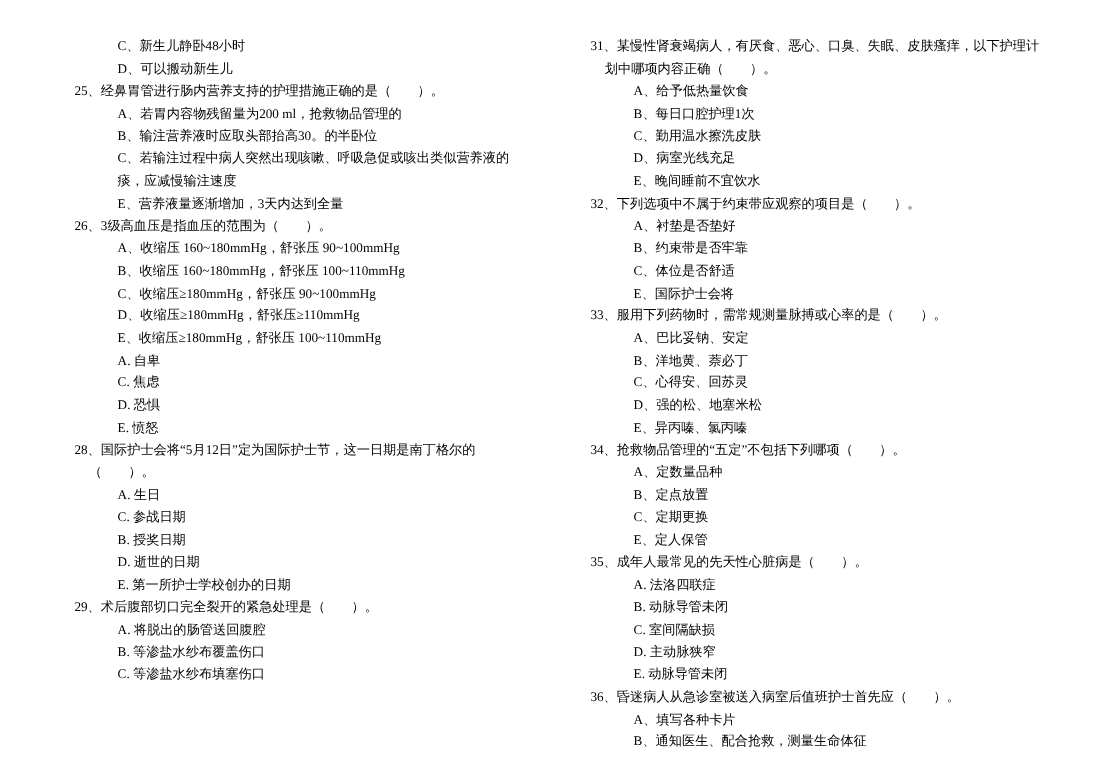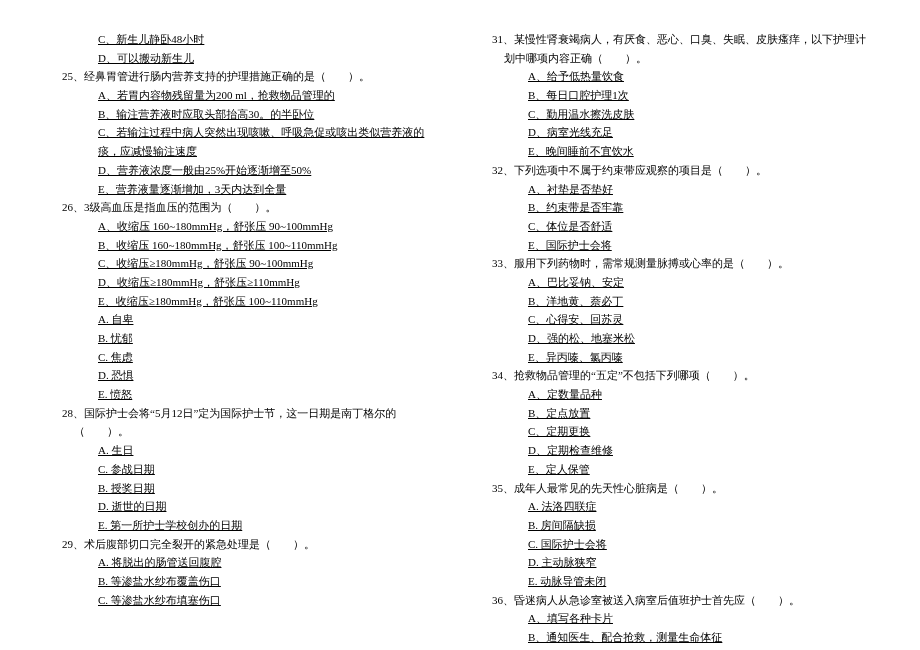--- a/index.html
+++ b/index.html
@@ -17,52 +17,49 @@
   }
   .columns {
     display: flex;
     gap: 40px;
   }
   .col {
     flex: 1;
   }
   .option {
     padding-left: 48px;
-    text-decoration: underline;
   }
   .question {
     padding-left: 12px;
     text-indent: -12px;
     margin-left: 12px;
   }
 </style>
 </head>
 <body>
 
 <div class="columns">
   <div class="col">
     <div class="option">C、新生儿静卧48小时</div>
     <div class="option">D、可以搬动新生儿</div>
 
     <div class="question">25、经鼻胃管进行肠内营养支持的护理措施正确的是（　　）。</div>
     <div class="option">A、若胃内容物残留量为200 ml，抢救物品管理的</div>
     <div class="option">B、输注营养液时应取头部抬高30。的半卧位</div>
     <div class="option">C、若输注过程中病人突然出现咳嗽、呼吸急促或咳出类似营养液的痰，应减慢输注速度</div>
-    <div class="option">D、营养液浓度一般由25%开始逐渐增至50%</div>
     <div class="option">E、营养液量逐渐增加，3天内达到全量</div>
 
     <div class="question">26、3级高血压是指血压的范围为（　　）。</div>
     <div class="option">A、收缩压 160~180mmHg，舒张压 90~100mmHg</div>
     <div class="option">B、收缩压 160~180mmHg，舒张压 100~110mmHg</div>
     <div class="option">C、收缩压≥180mmHg，舒张压 90~100mmHg</div>
     <div class="option">D、收缩压≥180mmHg，舒张压≥110mmHg</div>
     <div class="option">E、收缩压≥180mmHg，舒张压 100~110mmHg</div>
 
     <div class="option">A. 自卑</div>
-    <div class="option">B. 忧郁</div>
     <div class="option">C. 焦虑</div>
     <div class="option">D. 恐惧</div>
     <div class="option">E. 愤怒</div>
 
     <div class="question">28、国际护士会将“5月12日”定为国际护士节，这一日期是南丁格尔的（　　）。</div>
     <div class="option">A. 生日</div>
     <div class="option">C. 参战日期</div>
     <div class="option">B. 授奖日期</div>
     <div class="option">D. 逝世的日期</div>
     <div class="option">E. 第一所护士学校创办的日期</div>
@@ -92,27 +89,26 @@
     <div class="option">A、巴比妥钠、安定</div>
     <div class="option">B、洋地黄、萘必丁</div>
     <div class="option">C、心得安、回苏灵</div>
     <div class="option">D、强的松、地塞米松</div>
     <div class="option">E、异丙嗪、氯丙嗪</div>
 
     <div class="question">34、抢救物品管理的“五定”不包括下列哪项（　　）。</div>
     <div class="option">A、定数量品种</div>
     <div class="option">B、定点放置</div>
     <div class="option">C、定期更换</div>
-    <div class="option">D、定期检查维修</div>
     <div class="option">E、定人保管</div>
 
     <div class="question">35、成年人最常见的先天性心脏病是（　　）。</div>
     <div class="option">A. 法洛四联症</div>
-    <div class="option">B. 房间隔缺损</div>
-    <div class="option">C. 国际护士会将</div>
+    <div class="option">B. 动脉导管未闭</div>
+    <div class="option">C. 室间隔缺损</div>
     <div class="option">D. 主动脉狭窄</div>
     <div class="option">E. 动脉导管未闭</div>
 
     <div class="question">36、昏迷病人从急诊室被送入病室后值班护士首先应（　　）。</div>
     <div class="option">A、填写各种卡片</div>
     <div class="option">B、通知医生、配合抢救，测量生命体征</div>
 
   </div>
 </div>
 

